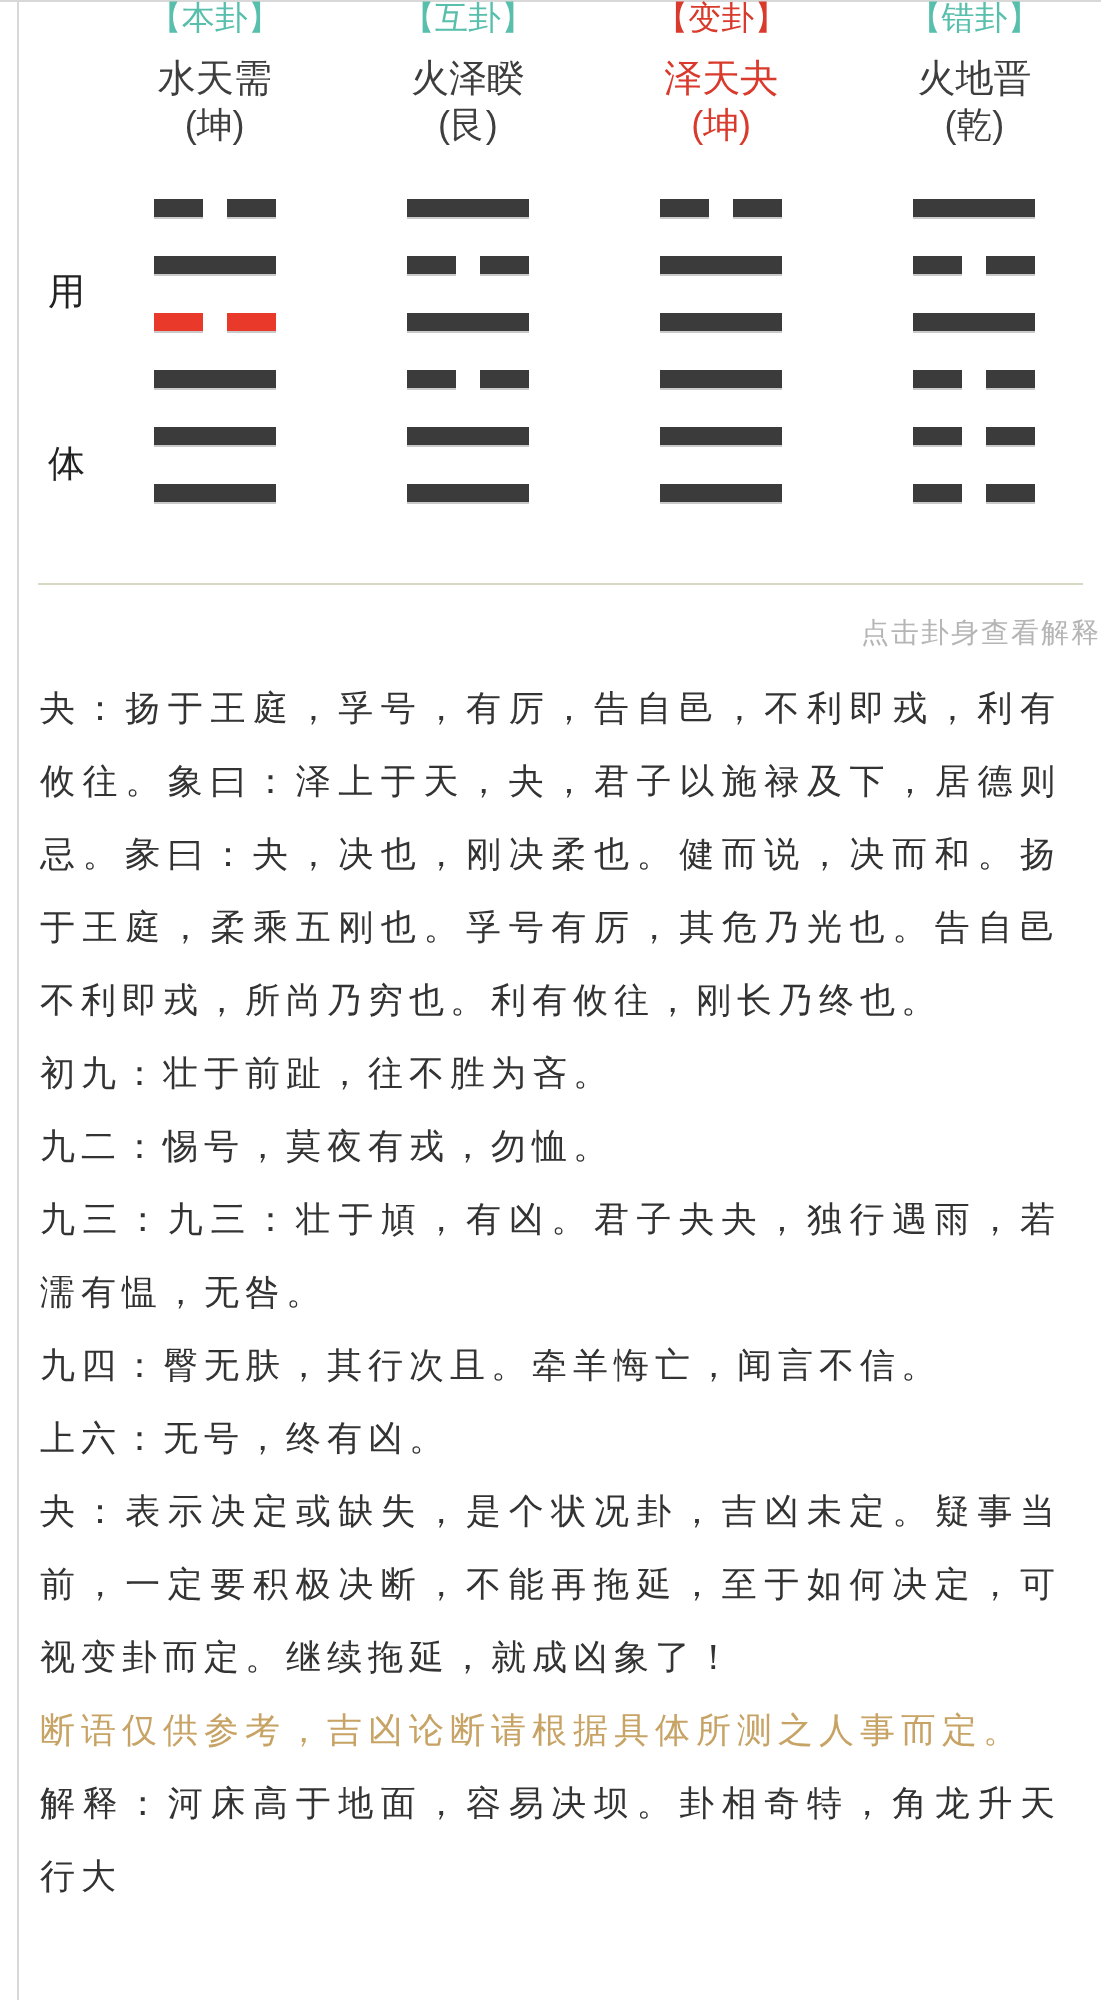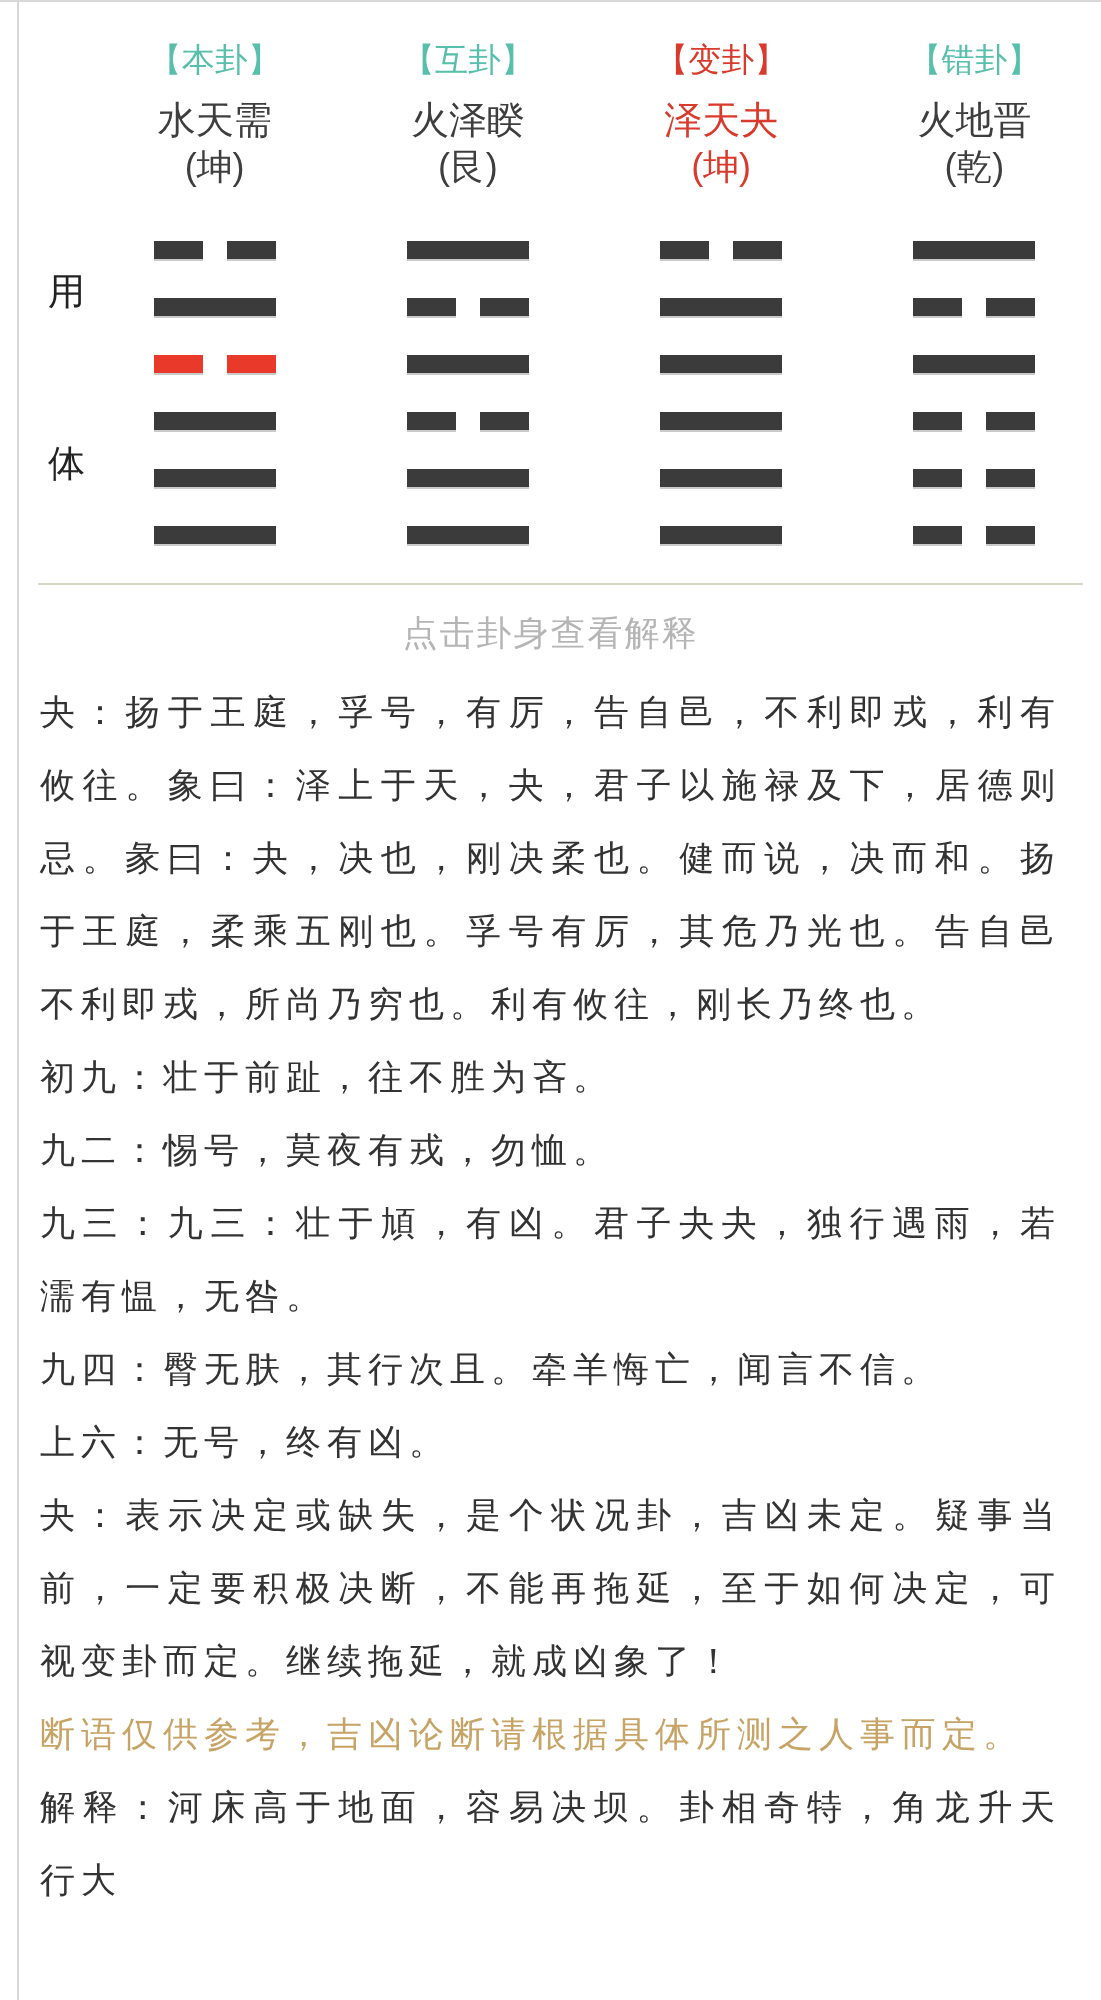--- a/index.html
+++ b/index.html
@@ -11,21 +11,21 @@
   .page { position: relative; width: 1101px; height: 2000px; box-sizing: border-box; }
   .top-border { position: absolute; top: 0; left: 0; width: 1101px; height: 2px; background: #d8d8d8; }
   .left-rule { position: absolute; top: 0; bottom: 0; left: 17px; width: 2px; background: #d8d8d8; }
 
   
   .hex-panel { position: relative; height: 552px; }
   .side-label { position: absolute; left: 48px; font-size: 37px; line-height: 40px; color: #222; }
   .side-label.yong { top: 272px; }
   .side-label.ti   { top: 444px; }
 
-  .hex-cols { display: flex; margin-left: 88px; width: 1013px; padding-top: 42px; box-sizing: border-box; }
+  .hex-cols { display: flex; margin-left: 88px; width: 1013px; box-sizing: border-box; }
   .hex-col { flex: 1; display: flex; flex-direction: column; align-items: center; cursor: pointer; }
   .hx-tag     { font-size: 33px; line-height: 36px; color: var(--teal, #57bfab); white-space: nowrap; }
   .hx-name    { font-size: 38px; line-height: 44px; margin-top: 20px; color: #3e3e3e; white-space: nowrap; }
   .hx-trigram { font-size: 36px; line-height: 42px; margin-top: 4px; color: #3e3e3e; white-space: nowrap; }
   .hex-col.accent-red .hx-tag,
   .hex-col.accent-red .hx-name,
   .hex-col.accent-red .hx-trigram { color: var(--red, #d93a2b); }
 
   .hx-lines { margin-top: 53px; }
   .hx-row {
@@ -38,27 +38,27 @@
   .hx-row.broken i {
     display: block; width: 49px; height: 18px;
     background: var(--dark-line, #3b3b3b);
     box-shadow: 0 2px 0 rgba(150,150,150,0.5);
   }
   .hx-row.broken.red i { background: var(--red-line, #e8392b); }
 
   
   .divider { border: none; border-top: 2px solid var(--divider, #d7d7c3); margin: 31px 18px 0 38px; }
   .hint {
-    margin-top: 26px; text-align: center;
-    font-size: 35px; line-height: 44px; letter-spacing: 2px;
+    margin-top: 26px; text-align: right;
+    font-size: 28px; line-height: 44px; letter-spacing: 2px;
     color: var(--hint-gray, #b5b5b5);
   }
 
   
-  .paragraphs { margin: 20px 40px 0 40px; }
+  .paragraphs { margin: 20px 40px 0 40px; font-family: Liberation Mono, monospace; }
   .para {
     margin: 0; font-size: 35px; line-height: 73px; letter-spacing: 6px;
     text-align: justify; color: #333;
   }
   .para.gold { color: var(--gold, #c7a365); }
 </style>
 </head>
 <body>
 
 <div class="page">

